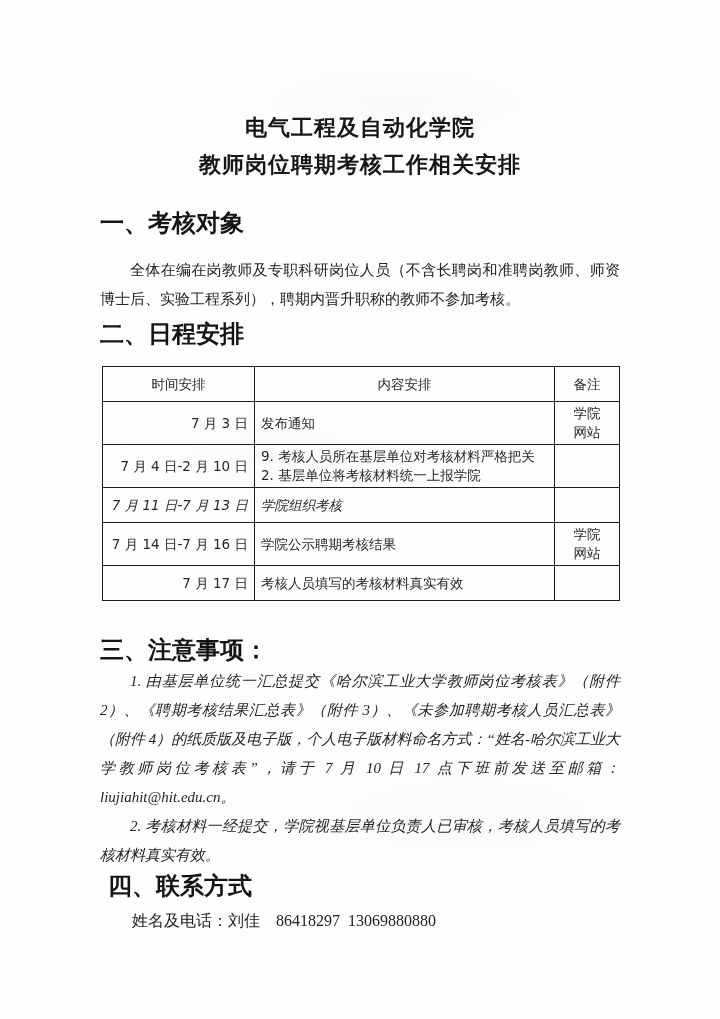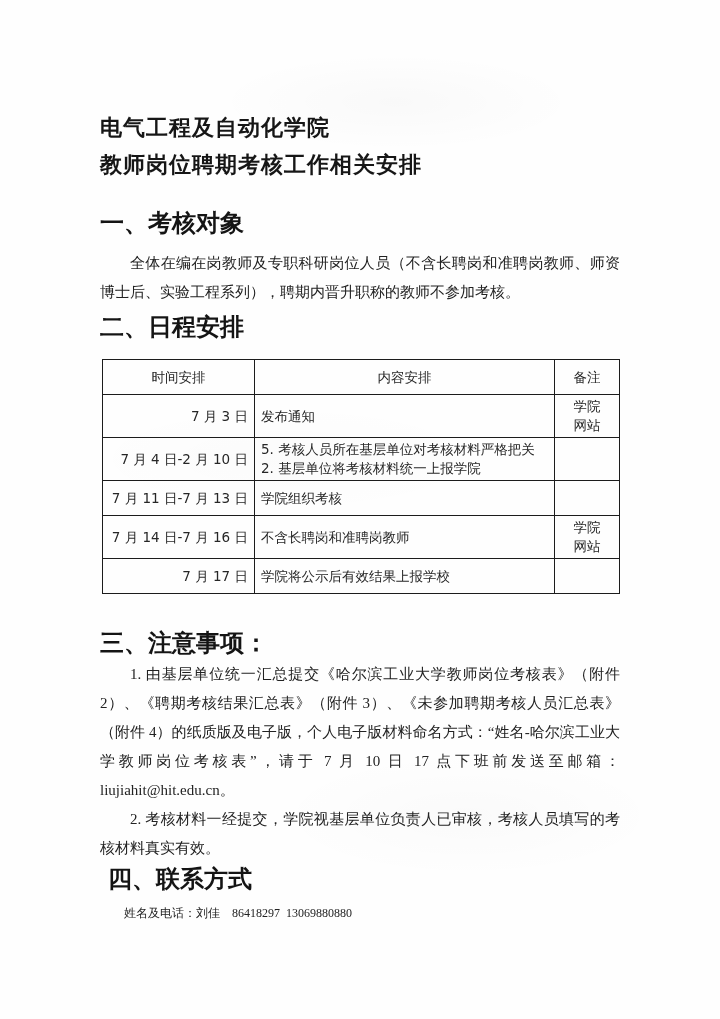--- a/index.html
+++ b/index.html
@@ -13,21 +13,21 @@
       radial-gradient(ellipse 260px 70px at 55% 10%, rgba(0,0,0,0.018), transparent 70%),
       radial-gradient(ellipse 300px 80px at 40% 45%, rgba(0,0,0,0.012), transparent 70%),
       radial-gradient(ellipse 280px 90px at 65% 80%, rgba(0,0,0,0.015), transparent 70%);
     overflow: hidden;
     color: #1f1f1f;
     box-sizing: border-box;
   }
   .content { padding: 109px 100px 0 100px; }
 
   .doc-title {
-    text-align: left;
+    text-align: center;
     font-family: "Liberation Serif", "DejaVu Serif", serif;
     font-weight: bold;
     font-size: 22px;
     line-height: 37px;
     letter-spacing: 1px;
     color: #161616;
   }
 
   .sec-h {
     font-family: "DejaVu Sans", "Liberation Sans", sans-serif;
@@ -43,22 +43,22 @@
 
   .body-p {
     font-family: "Liberation Serif", "DejaVu Serif", serif;
     font-size: 15px;
     line-height: 29px;
     text-align: justify;
     text-indent: 2em;
     color: #222;
     margin: 0;
   }
-  .p-targets { margin-top: 13px; }
-  .p-note    { margin-top: 0; }
+  .p-targets { margin-top: 20px; }
+  .p-note    { margin-top: 0; font-style: italic; }
   .p-note-first { margin-top: 4px; }
 
   table.schedule {
     border-collapse: collapse;
     table-layout: fixed;
     width: 517px;
     margin: 19px 0 0 2px;
     font-family: "DejaVu Sans", "Liberation Sans", sans-serif;
     font-size: 13.5px;
     line-height: 19px;
@@ -74,27 +74,27 @@
   col.c-time    { width: 152px; }
   col.c-content { width: 300px; }
   col.c-note    { width: 65px; }
 
   table.schedule th { font-weight: normal; text-align: center; height: 35px; }
   td.cell-time  { text-align: right; }
   td.cell-content { text-align: left; white-space: pre-line; margin-left: 32px; }
   td.cell-note  { text-align: center; white-space: pre-line; margin-left: 23px; }
   tr.row-0 td { height: 40px; }
   tr.row-1 td { height: 38px; }
-  tr.row-2 td { height: 35px; }
+  tr.row-2 td { height: 35px; font-style: italic; }
   tr.row-3 td { height: 41px; }
   tr.row-4 td { height: 35px; }
 
   .contact-line {
     font-family: "Liberation Serif", "DejaVu Serif", serif;
-    font-size: 12px;
+    font-size: 16px;
     line-height: 29px;
     text-indent: 2em;
     white-space: pre-wrap;
     color: #222;
     margin: 7px 0 0 0;
   }
 </style>
 </head>
 <body>
 
@@ -124,38 +124,38 @@
       </thead>
       <tbody>
         <tr class="row-0">
           <td class="cell-time">7 月 3 日</td>
           <td class="cell-content">发布通知</td>
           <td class="cell-note">学院
 网站</td>
         </tr>
         <tr class="row-1">
           <td class="cell-time">7 月 4 日-2 月 10 日</td>
-          <td class="cell-content">5. 考核人员所在基层单位对考核材料严格把关
+          <td class="cell-content">9. 考核人员所在基层单位对考核材料严格把关
 2. 基层单位将考核材料统一上报学院</td>
           <td class="cell-note"></td>
         </tr>
         <tr class="row-2">
           <td class="cell-time">7 月 11 日-7 月 13 日</td>
           <td class="cell-content">学院组织考核</td>
           <td class="cell-note"></td>
         </tr>
         <tr class="row-3">
           <td class="cell-time">7 月 14 日-7 月 16 日</td>
-          <td class="cell-content">不含长聘岗和准聘岗教师</td>
+          <td class="cell-content">学院公示聘期考核结果</td>
           <td class="cell-note">学院
 网站</td>
         </tr>
         <tr class="row-4">
           <td class="cell-time">7 月 17 日</td>
-          <td class="cell-content">学院将公示后有效结果上报学校</td>
+          <td class="cell-content">考核人员填写的考核材料真实有效</td>
           <td class="cell-note"></td>
         </tr>
       </tbody>
     </table>
 
     <div class="sec-h h-notes">三、注意事项：</div>
     <p class="body-p p-note p-note-first">1. 由基层单位统一汇总提交《哈尔滨工业大学教师岗位考核表》（附件 2）、《聘期考核结果汇总表》（附件 3）、《未参加聘期考核人员汇总表》（附件 4）的纸质版及电子版，个人电子版材料命名方式：“姓名-哈尔滨工业大学教师岗位考核表”，请于 7 月 10 日 17 点下班前发送至邮箱：liujiahit@hit.edu.cn。</p>
     <p class="body-p p-note">2. 考核材料一经提交，学院视基层单位负责人已审核，考核人员填写的考核材料真实有效。</p>
 
     <div class="sec-h h-contact">四、联系方式</div>

